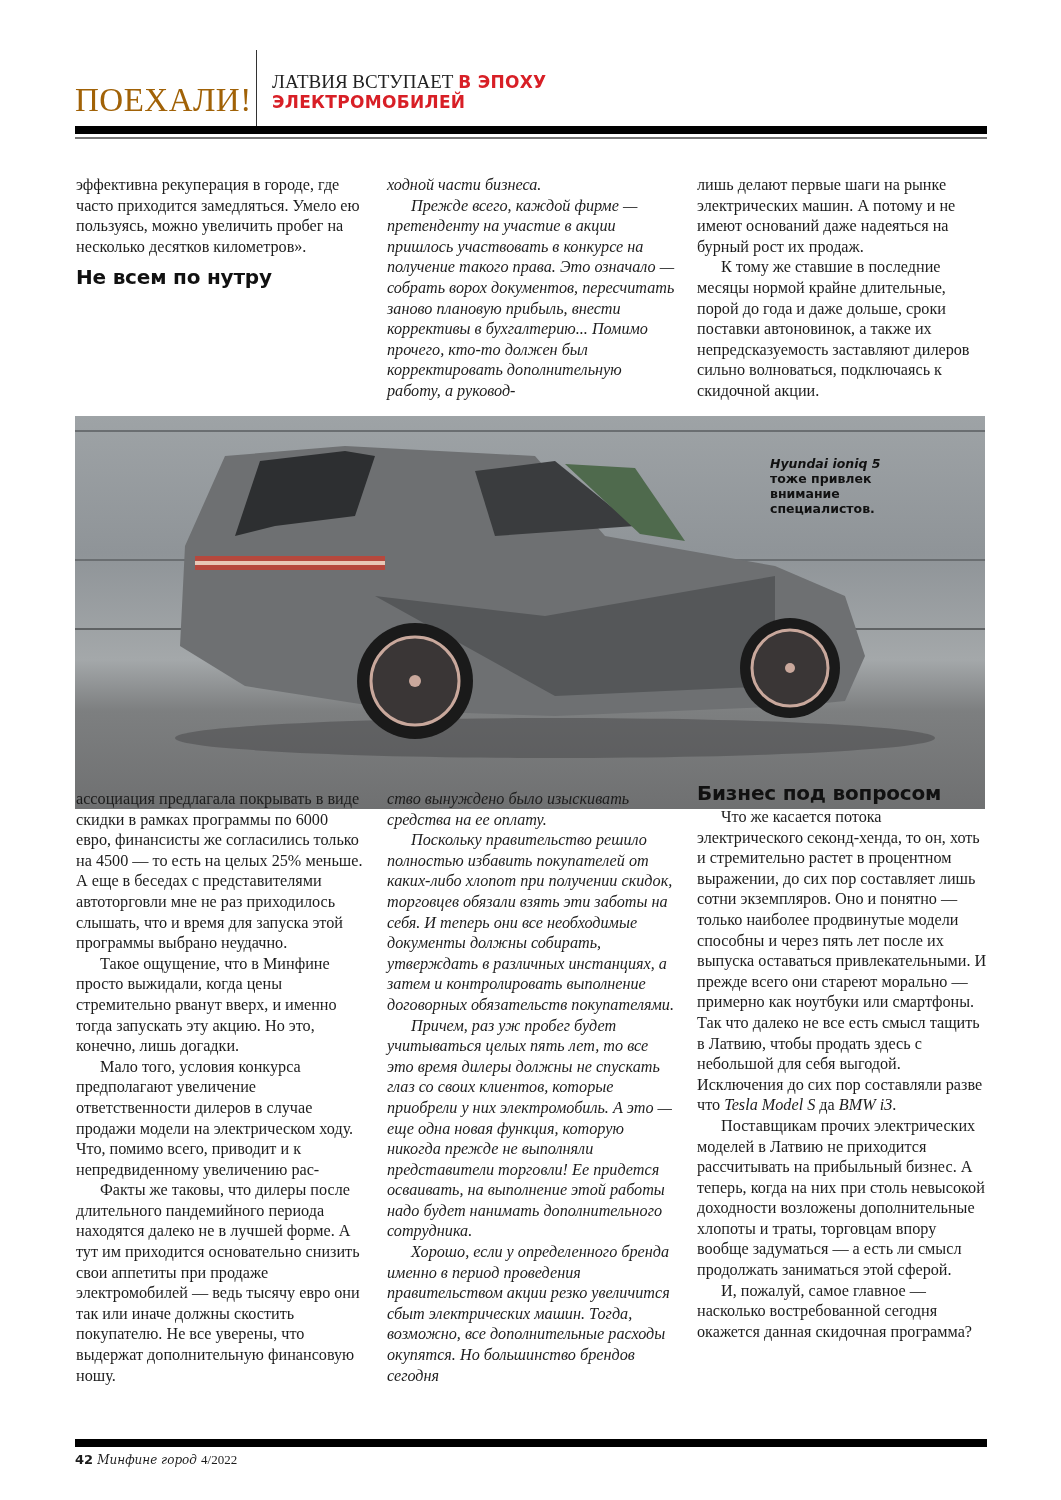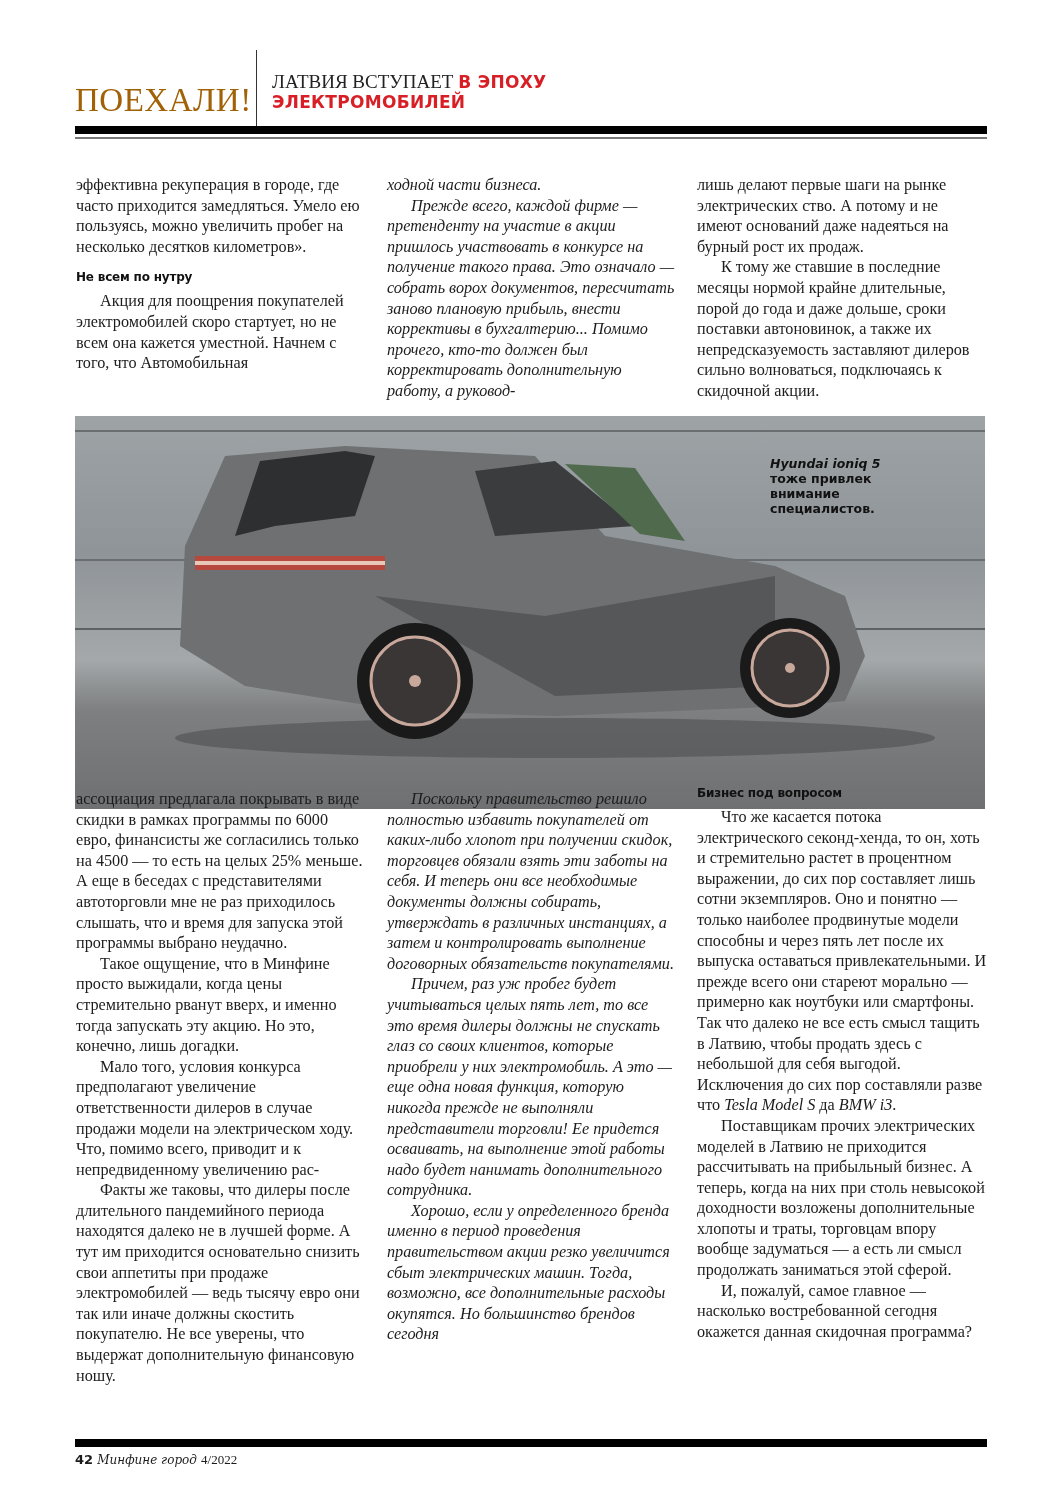--- a/index.html
+++ b/index.html
@@ -9,21 +9,21 @@
   .section-title { position: absolute; left: 0; top: 34px; font-family: "Liberation Serif", serif; font-size: 33px; color: #a16207; letter-spacing: 0.5px; line-height: 1; }
   .header-divider { position: absolute; left: 181px; top: 0; width: 1px; height: 76px; background: #333; }
   .headline { position: absolute; left: 197px; top: 22px; font-family: "Liberation Serif", serif; font-size: 19px; line-height: 20px; color: #222; text-transform: uppercase; }
   .headline .hl-bold { font-family: "DejaVu Sans", sans-serif; font-weight: bold; color: #d81f26; font-size: 17px; letter-spacing: 0.3px; }
   .rule-thick { position: absolute; left: 0; top: 76px; width: 912px; height: 8px; background: #000; }
   .rule-thin { position: absolute; left: 0; top: 87px; width: 912px; height: 2px; background: #777; }
 
   .col { position: absolute; width: 290px; font-family: "Liberation Serif", serif; font-size: 16.2px; line-height: 20.6px; color: #1c1c1c; }
   .col p { margin: 0; text-align: left; }
   .col p.indent { text-indent: 24px; }
-  .col h3 { margin: 9px 0 3px 0; font-family: "DejaVu Sans", sans-serif; font-weight: bold; font-size: 12px; line-height: 22px; color: #111; letter-spacing: -0.2px; }
+  .col h3 { margin: 9px 0 3px 0; font-family: "DejaVu Sans", sans-serif; font-weight: bold; font-size: 20px; line-height: 22px; color: #111; letter-spacing: -0.2px; }
   .col h3.first { margin-top: 0; }
   .col i { font-style: italic; }
 
   .c1 { left: 76px; } .c2 { left: 387px; font-style: italic; } .c3 { left: 697px; }
   .top { top: 175px; }
   .bottom { top: 789px; }
 
   .photo { position: absolute; left: 75px; top: 416px; width: 910px; height: 393px; overflow: hidden;
     background: linear-gradient(180deg, #9ea3a6 0%, #8f9498 35%, #a4a8aa 62%, #7d7f80 75%, #6f7071 100%); }
   .photo .wall-line { position: absolute; left: 0; width: 100%; height: 2px; background: #6a6e71; }
@@ -47,28 +47,27 @@
     <span>ЛАТВИЯ ВСТУПАЕТ </span><span class="hl-bold">В ЭПОХУ</span><br>
     <span class="hl-bold">ЭЛЕКТРОМОБИЛЕЙ</span>
   </div>
   <div class="rule-thick"></div>
   <div class="rule-thin"></div>
 </div>
 
 <div class="col c1 top">
   <p>эффективна рекуперация в городе, где часто приходится замедляться. Умело ею пользуясь, можно увеличить пробег на несколько десятков километров».</p>
   <h3>Не всем по нутру</h3>
-  <p class="indent">Акция для поощрения покупателей электромобилей скоро стартует, но не всем она кажется уместной. Начнем с того, что Автомобильная</p>
 </div>
 <div class="col c2 top">
   <p>ходной части бизнеса.</p>
   <p class="indent">Прежде всего, каждой фирме — претенденту на участие в акции пришлось участвовать в конкурсе на получение такого права. Это означало — собрать ворох документов, пересчитать заново плановую прибыль, внести коррективы в бухгалтерию... Помимо прочего, кто-то должен был корректировать дополнительную работу, а руковод-</p>
 </div>
 <div class="col c3 top">
-  <p>лишь делают первые шаги на рынке электрических ство. А потому и не имеют оснований даже надеяться на бурный рост их продаж.</p>
+  <p>лишь делают первые шаги на рынке электрических машин. А потому и не имеют оснований даже надеяться на бурный рост их продаж.</p>
   <p class="indent">К тому же ставшие в последние месяцы нормой крайне длительные, порой до года и даже дольше, сроки поставки автоновинок, а также их непредсказуемость заставляют дилеров сильно волноваться, подключаясь к скидочной акции.</p>
 </div>
 
 <div class="photo">
   <div class="wall-line" style="top:14px"></div>
   <div class="wall-line" style="top:143px"></div>
   <div class="wall-line" style="top:212px;background:#5f6264"></div>
   <svg width="910" height="350" viewBox="0 0 910 350">
     <ellipse cx="480" cy="322" rx="380" ry="20" fill="#4a4b4c" opacity="0.55"></ellipse>
     <path d="M110 130 L150 40 L270 30 L460 40 L530 120 L700 150 L770 180 L790 240 L770 285 L720 290 L480 300 L330 295 L170 270 L105 230 Z" fill="#6e7072"></path>
@@ -88,20 +87,21 @@
   <div class="caption"><i>Hyundai ioniq 5</i><span> тоже привлек внимание специалистов.</span></div>
 </div>
 
 <div class="col c1 bottom">
   <p>ассоциация предлагала покрывать в виде скидки в рамках программы по 6000 евро, финансисты же согласились только на 4500 — то есть на целых 25% меньше. А еще в беседах с представителями автоторговли мне не раз приходилось слышать, что и время для запуска этой программы выбрано неудачно.</p>
   <p class="indent">Такое ощущение, что в Минфине просто выжидали, когда цены стремительно рванут вверх, и именно тогда запускать эту акцию. Но это, конечно, лишь догадки.</p>
   <p class="indent">Мало того, условия конкурса предполагают увеличение ответственности дилеров в случае продажи модели на электрическом ходу. Что, помимо всего, приводит и к непредвиденному увеличению рас-</p>
   <p class="indent">Факты же таковы, что дилеры после длительного пандемийного периода находятся далеко не в лучшей форме. А тут им приходится основательно снизить свои аппетиты при продаже электромобилей — ведь тысячу евро они так или иначе должны скостить покупателю. Не все уверены, что выдержат дополнительную финансовую ношу.</p>
 </div>
 <div class="col c2 bottom">
+  <p>ство вынуждено было изыскивать средства на ее оплату.</p>
   <p class="indent">Поскольку правительство решило полностью избавить покупателей от каких-либо хлопот при получении скидок, торговцев обязали взять эти заботы на себя. И теперь они все необходимые документы должны собирать, утверждать в различных инстанциях, а затем и контролировать выполнение договорных обязательств покупателями.</p>
   <p class="indent">Причем, раз уж пробег будет учитываться целых пять лет, то все это время дилеры должны не спускать глаз со своих клиентов, которые приобрели у них электромобиль. А это — еще одна новая функция, которую никогда прежде не выполняли представители торговли! Ее придется осваивать, на выполнение этой работы надо будет нанимать дополнительного сотрудника.</p>
   <p class="indent">Хорошо, если у определенного бренда именно в период проведения правительством акции резко увеличится сбыт электрических машин. Тогда, возможно, все дополнительные расходы окупятся. Но большинство брендов сегодня</p>
 </div>
 <div class="col c3" style="top:782px">
   <h3 class="first">Бизнес под вопросом</h3>
   <p class="indent"><span>Что же касается потока электрического секонд-хенда, то он, хоть и стремительно растет в процентном выражении, до сих пор составляет лишь сотни экземпляров. Оно и понятно — только наиболее продвинутые модели способны и через пять лет после их выпуска оставаться привлекательными. И прежде всего они стареют морально — примерно как ноутбуки или смартфоны. Так что далеко не все есть смысл тащить в Латвию, чтобы продать здесь с небольшой для себя выгодой. Исключения до сих пор составляли разве что </span><i>Tesla Model S</i><span> да </span><i>BMW i3</i><span>.</span></p>
   <p class="indent">Поставщикам прочих электрических моделей в Латвию не приходится рассчитывать на прибыльный бизнес. А теперь, когда на них при столь невысокой доходности возложены дополнительные хлопоты и траты, торговцам впору вообще задуматься — а есть ли смысл продолжать заниматься этой сферой.</p>
   <p class="indent">И, пожалуй, самое главное — насколько востребованной сегодня окажется данная скидочная программа?</p>
 </div>

